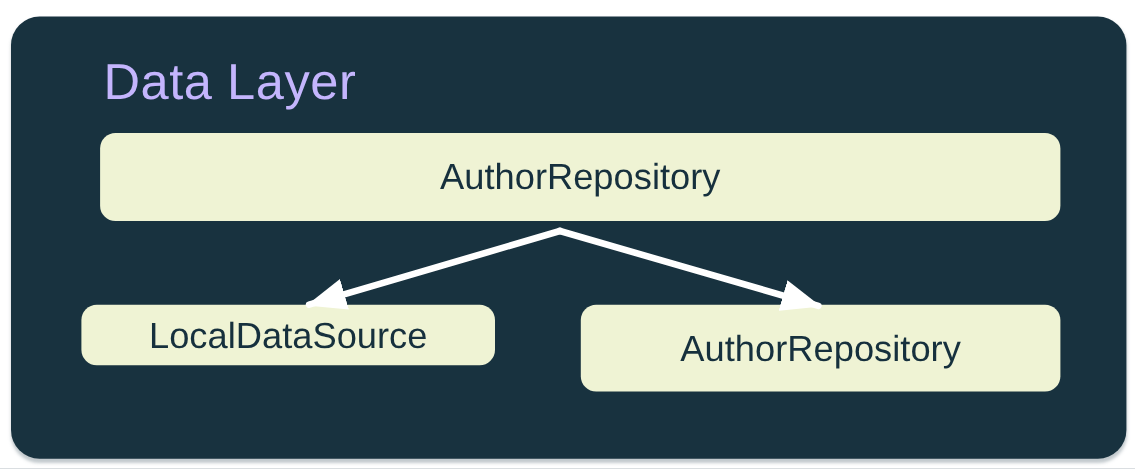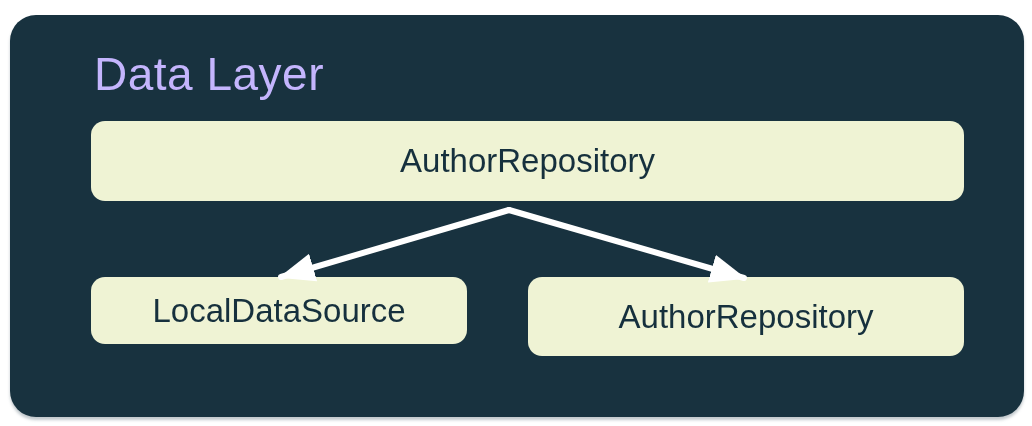--- a/index.html
+++ b/index.html
@@ -47,24 +47,24 @@
     color: #16303D;
     white-space: nowrap;
   }
   .node-repository {
     left: 81px;
     top: 106px;
     width: 873px;
     height: 80px;
   }
   .node-local {
-    left: 81px;
+    left: 64px;
     top: 262px;
     width: 376px;
-    height: 67px;
+    height: 55px;
   }
   .node-network {
     left: 518px;
     top: 262px;
     width: 436px;
     height: 79px;
   }
   .edges-overlay {
     position: absolute;
     left: 0;

